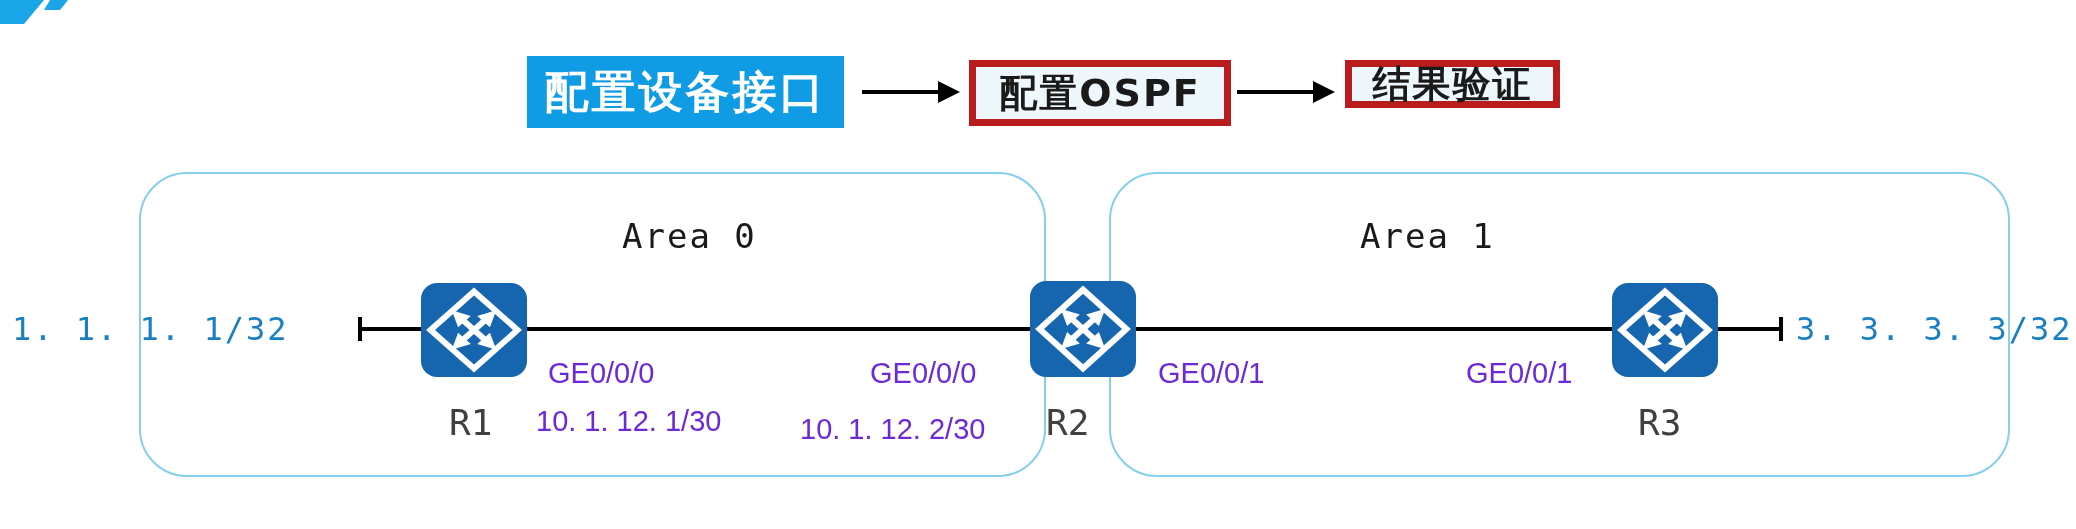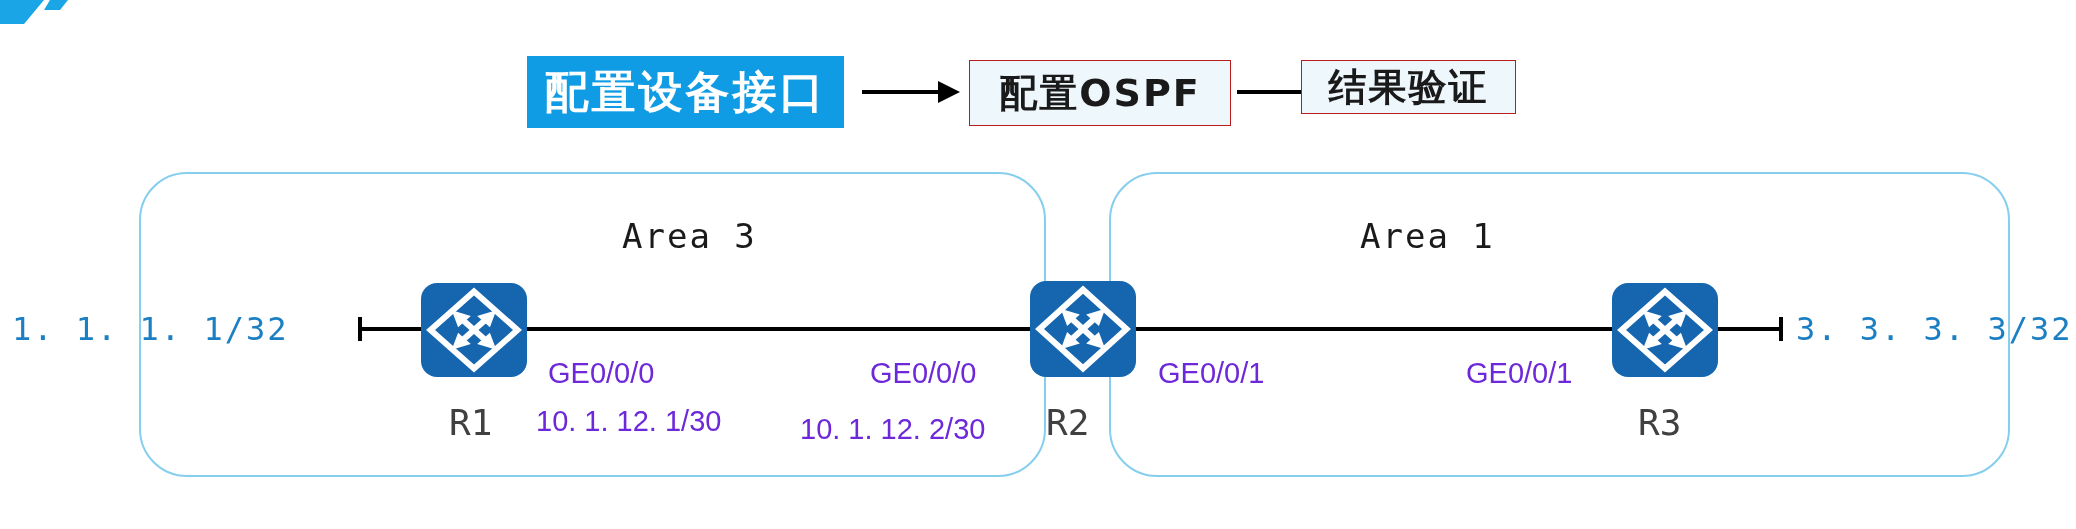--- a/index.html
+++ b/index.html
@@ -24,21 +24,21 @@
   }
   .flow-primary {
     background: #0f9ce4;
     color: #ffffff;
     font-weight: bold;
     font-size: 44px;
     letter-spacing: 3px;
   }
   .flow-secondary {
     background: #eef7fc;
-    border: 1px solid #b91c1c;
+    border: 7px solid #b91c1c;
     color: #1a1a1a;
     font-size: 38px;
     font-weight: 600;
     letter-spacing: 2px;
   }
   .arrow-line { height: 4px; background: #000000; }
   .arrow-head {
     width: 0; height: 0;
     border-left: 22px solid #000000;
     border-top: 11px solid transparent;
@@ -109,28 +109,28 @@
   <div class="abs arrow-line" style="left:862px;top:90px;width:78px;"></div>
   <div class="abs arrow-head" style="left:938px;top:81px;"></div>
 
   <div class="abs flow-box flow-secondary" style="left:969px;top:60px;width:262px;height:66px;">
     <span>配置OSPF</span>
   </div>
 
   <div class="abs arrow-line" style="left:1237px;top:90px;width:78px;"></div>
   <div class="abs arrow-head" style="left:1313px;top:81px;"></div>
 
-  <div class="abs flow-box flow-secondary" style="left:1301px;top:60px;width:215px;height:54px;">
+  <div class="abs flow-box flow-secondary" style="left:1345px;top:60px;width:215px;height:48px;">
     <span>结果验证</span>
   </div>
 
   <div class="abs area-box" style="left:139px;top:172px;width:907px;height:305px;"></div>
   <div class="abs area-box" style="left:1109px;top:172px;width:901px;height:305px;"></div>
 
-  <div class="abs area-label" style="left:622px;top:216px;">Area 3</div>
+  <div class="abs area-label" style="left:622px;top:216px;">Area 0</div>
   <div class="abs area-label" style="left:1360px;top:216px;">Area 1</div>
 
   <div class="abs loopback-label" style="left:12px;top:310px;">1. 1. 1. 1/32</div>
   <div class="abs loopback-label" style="left:1796px;top:310px;">3. 3. 3. 3/32</div>
 
   <div class="abs net-line" style="left:360px;top:327px;width:1423px;height:4px;"></div>
   <div class="abs net-line" style="left:358px;top:317px;width:4px;height:24px;"></div>
   <div class="abs net-line" style="left:1779px;top:317px;width:4px;height:24px;"></div>
 
   <div class="abs router-icon" style="left:421px;top:283px;width:106px;height:94px;">

